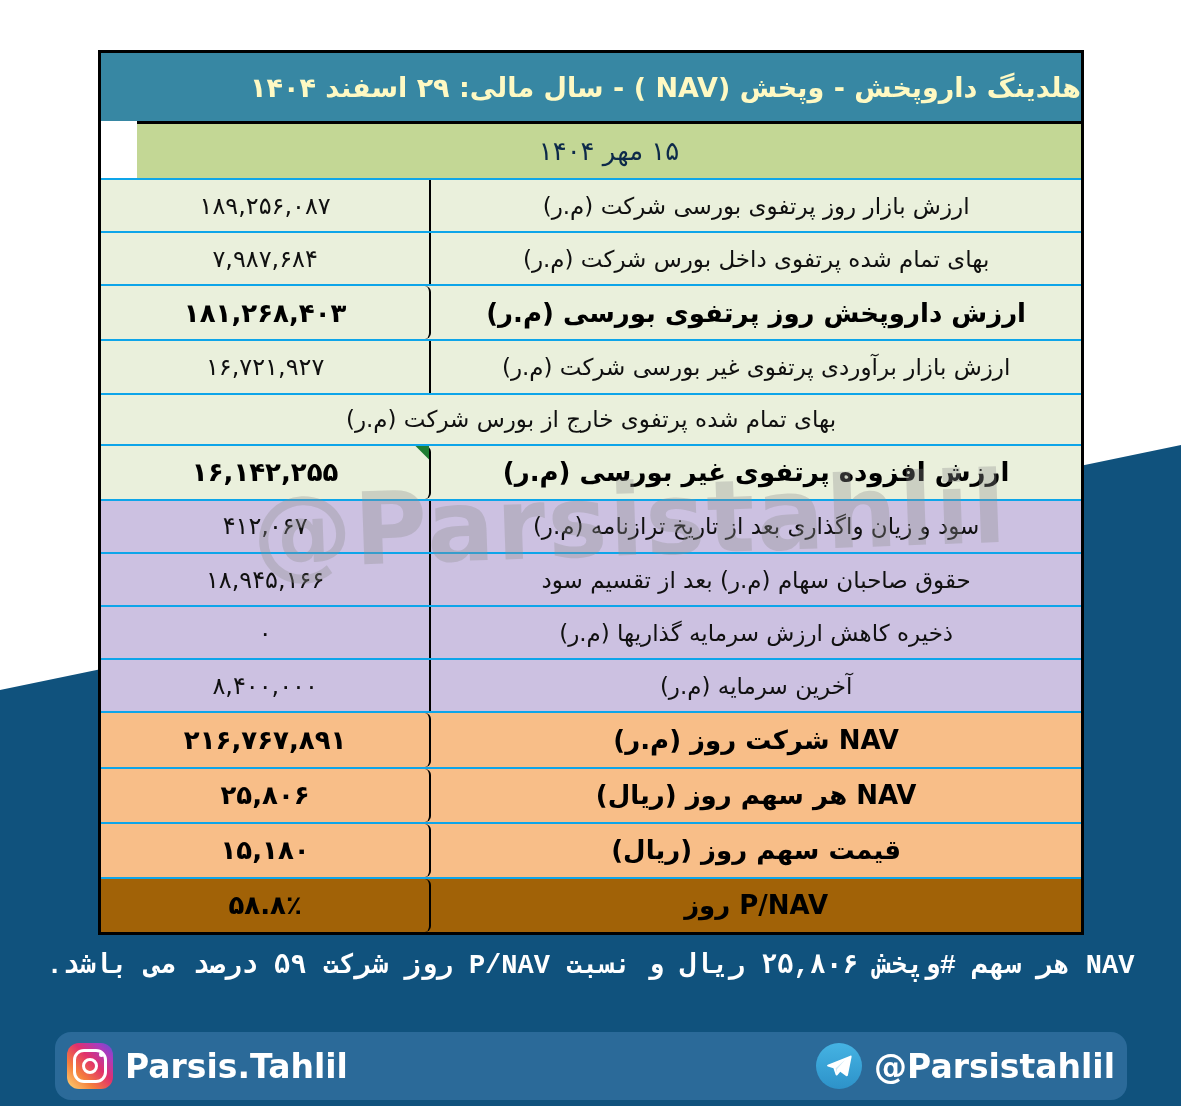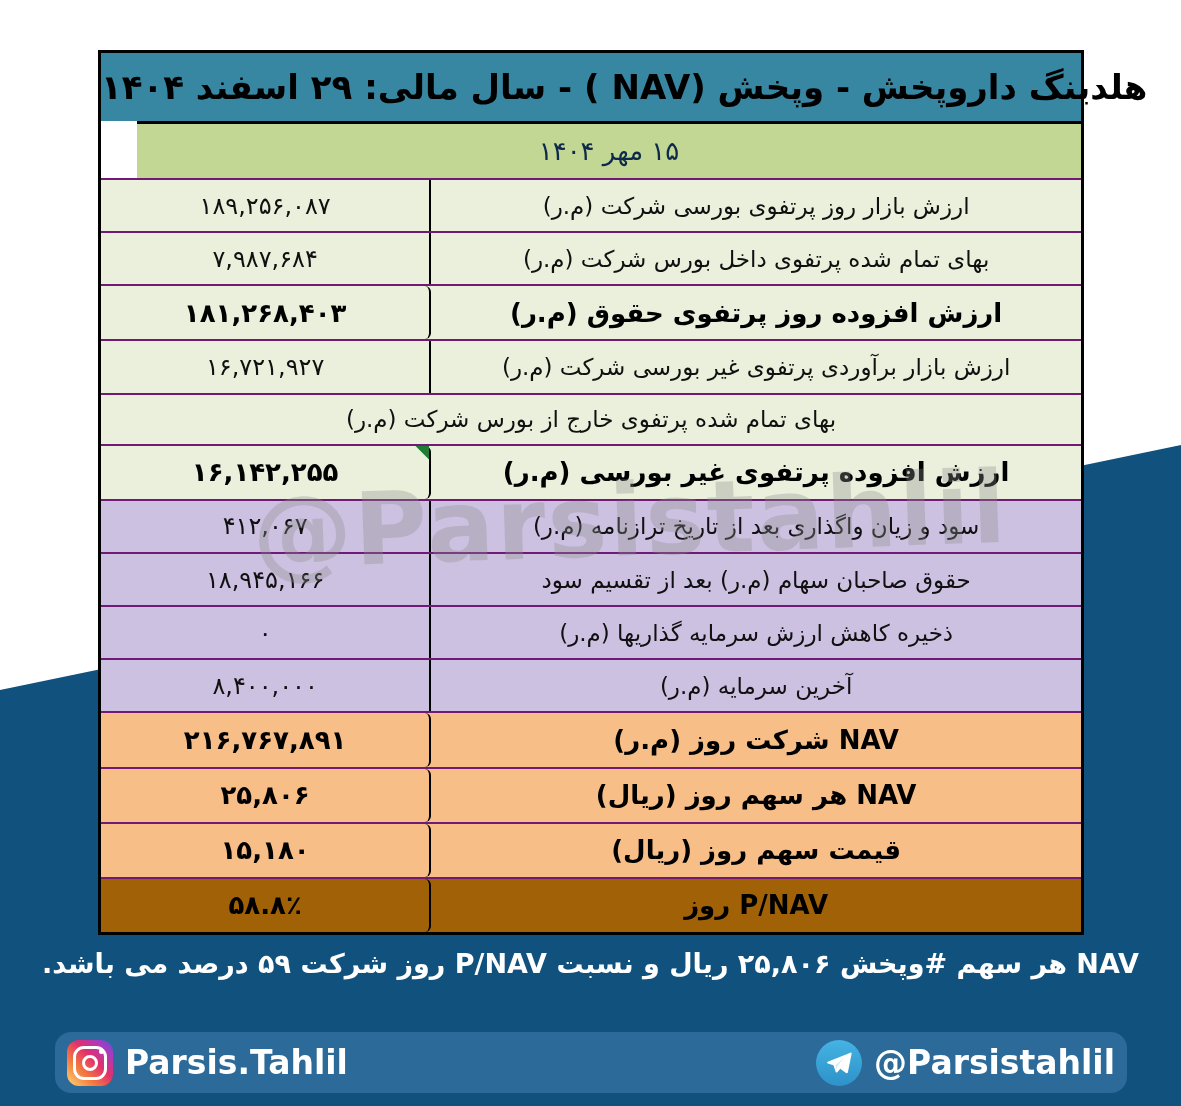--- a/index.html
+++ b/index.html
@@ -14,29 +14,29 @@
     clip-path:polygon(0 690px,1181px 445px,1181px 1106px,0 1106px);
   }
   
   .card{
     position:absolute;left:98px;top:50px;width:986px;height:885px;
     border:3px solid #000;box-sizing:border-box;background:#fff;
     display:flex;flex-direction:column;z-index:2;
   }
   .row-header{
     height:68px;flex:0 0 68px;background:#3787A3;display:flex;
-    align-items:center;justify-content:flex-end;direction:rtl;
-    color:#000000;font-weight:700;font-size:34px;white-space:nowrap;
+    align-items:center;justify-content:flex-start;direction:rtl;
+    color:#fef9c3;font-weight:700;font-size:27px;white-space:nowrap;
   }
   .row-date{
     height:54px;flex:0 0 54px;background:#C3D795;border-top:3px solid #000;
     display:flex;align-items:center;justify-content:center;direction:rtl;
     color:#0d2a4a;font-weight:400;font-size:26px;margin-left:36px;
   }
-  .trow{flex:1 1 auto;display:flex;border-top:2px solid #701a75;min-height:0;}
+  .trow{flex:1 1 auto;display:flex;border-top:2px solid #0ea5e9;min-height:0;}
   .trow .val{
     width:33.7%;flex:0 0 33.7%;border-right:2px solid #000;box-sizing:border-box;
     display:flex;align-items:center;justify-content:center;
     font-size:24px;color:#101010;direction:ltr;position:relative;
   }
   .trow .lbl{
     flex:1;display:flex;align-items:center;justify-content:center;
     font-size:23px;color:#101010;direction:rtl;padding:0 20px;white-space:nowrap;
   }
   .g{background:#EAF0DC;} .p{background:#CCC1E1;}
@@ -49,25 +49,25 @@
   }
   
   .watermark{
     position:absolute;left:252px;top:462px;z-index:4;pointer-events:none;
     font-size:100px;font-weight:700;letter-spacing:2px;color:#8f8f8f;
     opacity:0.33;transform:rotate(-2deg);white-space:nowrap;
   }
   
   .note{
     position:absolute;left:0;width:1181px;top:948px;z-index:3;
-    text-align:center;direction:rtl;color:#ffffff;font-weight:700;font-size:27px;
+    text-align:center;direction:rtl;color:#ffffff;font-weight:700;font-size:27px;font-family:Liberation Mono, monospace;
   }
   
   .footer{
-    position:absolute;left:55px;top:1032px;width:1072px;height:61px;z-index:3;
+    position:absolute;left:55px;top:1032px;width:1072px;height:68px;z-index:3;
     background:#2B6A99;border-radius:16px;box-sizing:border-box;
     display:flex;align-items:center;justify-content:space-between;padding:0 12px;
   }
   .social{display:flex;align-items:center;gap:12px;color:#fff;font-weight:700;font-size:33px;cursor:pointer;}
   .ig{width:46px;height:46px;border-radius:12px;position:relative;flex:0 0 46px;
     background:linear-gradient(45deg,#FFD776 0%,#F57E3C 30%,#E1306C 58%,#A93BBF 82%,#5B51D8 100%);}
   .ig .frame{position:absolute;inset:6px;border:3px solid #fff;border-radius:11px;box-sizing:border-box;}
   .ig .lens{position:absolute;left:50%;top:50%;width:16px;height:16px;margin:-8px 0 0 -8px;
     border:3px solid #fff;border-radius:50%;box-sizing:border-box;}
   .ig .dot{position:absolute;top:9px;right:9px;width:5px;height:5px;background:#fff;border-radius:50%;}
@@ -92,21 +92,21 @@
     <div class="trow g">
       <div class="val">۱۸۹,۲۵۶,۰۸۷</div>
       <div class="lbl">ارزش بازار روز پرتفوی بورسی شرکت (م.ر)</div>
     </div>
     <div class="trow g">
       <div class="val">۷,۹۸۷,۶۸۴</div>
       <div class="lbl">بهای تمام شده پرتفوی داخل بورس شرکت (م.ر)</div>
     </div>
     <div class="trow g bold">
       <div class="val">۱۸۱,۲۶۸,۴۰۳</div>
-      <div class="lbl">ارزش افزوده روز پرتفوی حقوق (م.ر)</div>
+      <div class="lbl">ارزش داروپخش روز پرتفوی بورسی (م.ر)</div>
     </div>
     <div class="trow g">
       <div class="val">۱۶,۷۲۱,۹۲۷</div>
       <div class="lbl">ارزش بازار برآوردی پرتفوی غیر بورسی شرکت (م.ر)</div>
     </div>
     <div class="trow g">
       <div class="lbl">بهای تمام شده پرتفوی خارج از بورس شرکت (م.ر)</div>
     </div>
     <div class="trow g bold flag">
       <div class="val">۱۶,۱۴۲,۲۵۵</div>

